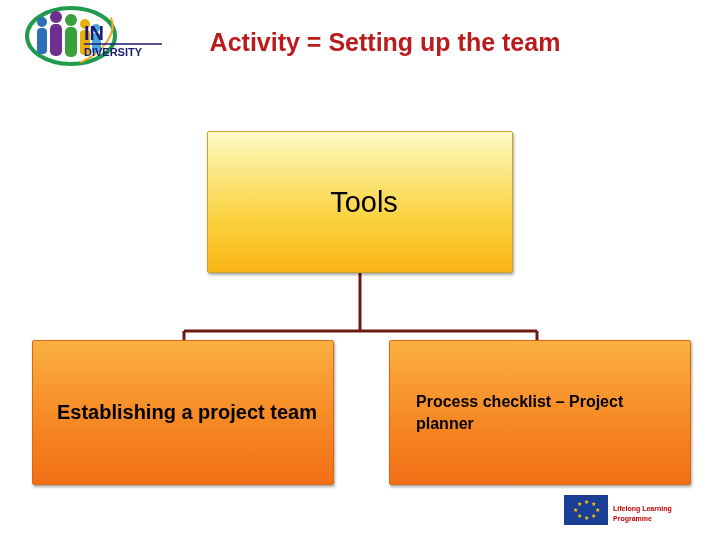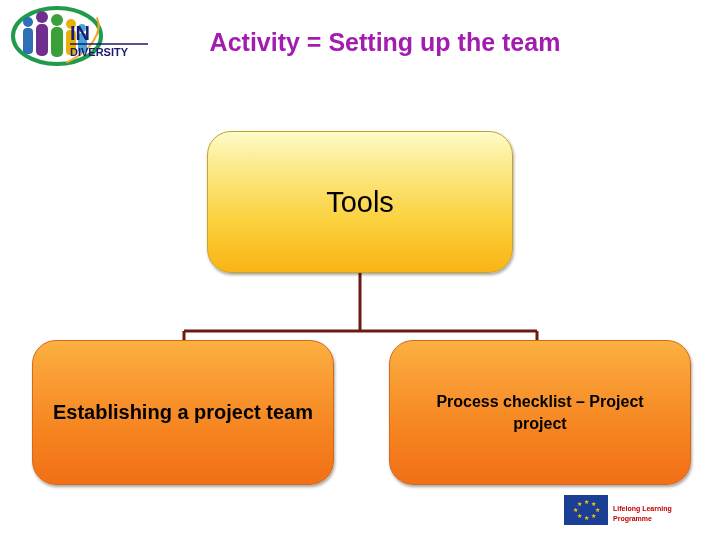--- a/index.html
+++ b/index.html
@@ -11,61 +11,61 @@
     height: 540px;
     background: #ffffff;
     font-family: "Liberation Sans", sans-serif;
     overflow: hidden;
     position: relative;
   }
 
   
   .logo {
     position: absolute;
-    left: 10px;
+    left: 24px;
     top: 6px;
     width: 140px;
     height: 66px;
   }
   .logo svg { display: block; }
 
   
   .title {
     position: absolute;
     left: 150px;
     top: 28px;
     width: 470px;
     text-align: center;
     font-size: 25px;
     font-weight: bold;
-    color: #a21caf;
+    color: #b91c1c;
     font-family: "Liberation Sans", sans-serif;
     letter-spacing: 0px;
   }
 
   
   .connectors {
     position: absolute;
     left: 0;
     top: 0;
     width: 720px;
     height: 540px;
   }
 
   
   .node {
     position: absolute;
-    border-radius: 24px;
+    border-radius: 2px;
     box-sizing: border-box;
     display: flex;
     align-items: center;
     justify-content: center;
-    text-align: center;
     color: #000000;
     box-shadow: 1px 2px 3px rgba(0,0,0,0.35);
+    padding-left: 8px;
   }
 
   .node-tools {
     left: 207px;
     top: 131px;
     width: 306px;
     height: 142px;
     background: linear-gradient(180deg, #fdfbc8 0%, #fcee9a 18%, #fbd23f 62%, #f9b415 100%);
     border: 1px solid #c9a227;
     font-size: 29px;
@@ -177,21 +177,21 @@
 
 <div class="node node-tools">
   <span class="node-label">Tools</span>
 </div>
 
 <div class="node node-left">
   <span class="node-label">Establishing a project team</span>
 </div>
 
 <div class="node node-right">
-  <span class="node-label">Process checklist – Project project</span>
+  <span class="node-label">Process checklist – Project planner</span>
 </div>
 
 <div class="eu-logo">
   <div class="eu-flag">
     <span class="eu-star" style="left:20px; top:4px;">★</span>
     <span class="eu-star" style="left:27px; top:6px;">★</span>
     <span class="eu-star" style="left:31px; top:12px;">★</span>
     <span class="eu-star" style="left:27px; top:18px;">★</span>
     <span class="eu-star" style="left:20px; top:20px;">★</span>
     <span class="eu-star" style="left:13px; top:18px;">★</span>

